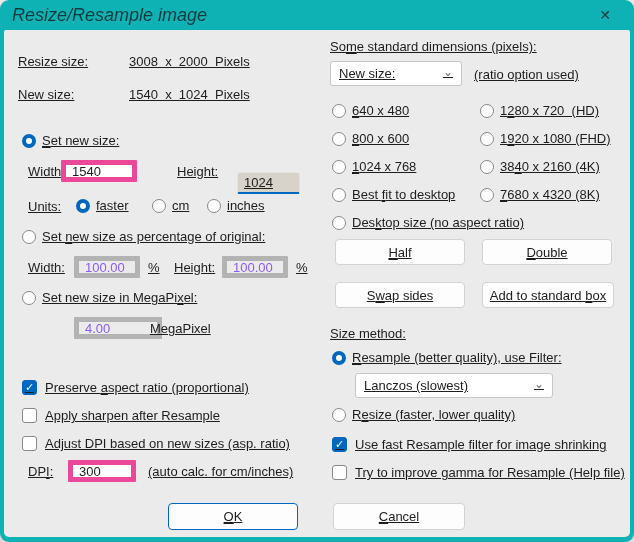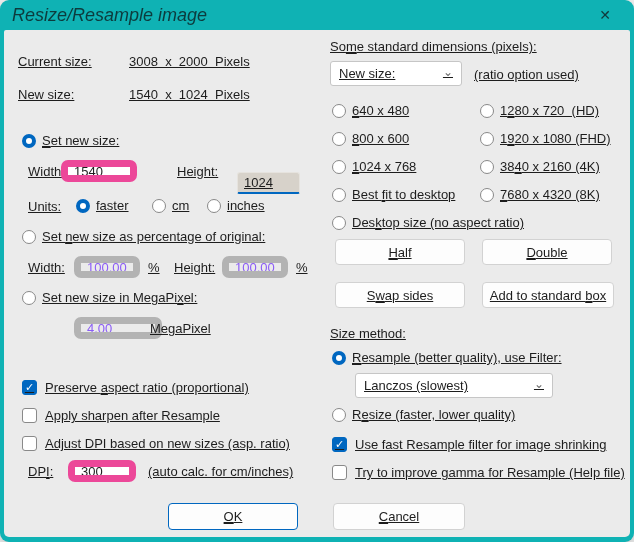--- a/index.html
+++ b/index.html
@@ -42,21 +42,21 @@
   .checkbox {
     display:inline-flex; width:15px; height:15px; border-radius:3px;
     background:#fff; border:1px solid #898989; flex:0 0 auto;
     align-items:center; justify-content:center;
   }
   .checkbox.checked { background:#0067c0; border-color:#0067c0; }
   .checkbox .tick { color:#fff; font-size:11px; line-height:1; }
 
   
   .tinput {
-    height:22px; border:7px solid #ec4899; border-radius:7px; background:#fff;
+    height:22px; border:5px solid #ec4899; border-radius:1px; background:#fff;
     font-family:inherit; font-size:13px; color:#1d1d1d; padding:0 6px; width:100%;
   }
   .tinput.focused {
     background:#d7d2ca; border:1px solid #e6e3de; border-bottom:2px solid #0067c0;
     border-radius:3px 3px 2px 2px;
   }
   .tinput.disabled { background:#ebebeb; border-color:#b3b3b3; color:#8b5cf6; }
 
   
   .combo {
@@ -84,21 +84,21 @@
   <div class="titlebar">
     <div class="title">Resize/Resample image</div>
     <div class="close-btn">
       <span>✕</span>
     </div>
   </div>
 
   <div class="content">
 
     <div class="abs hrow" style="left:14px; top:23px; height:16px;">
-      <span class="lbl" style="width:111px;">Current size:</span>
+      <span class="lbl" style="width:111px;">Resize size:</span>
       <span class="lbl">3008  x  2000  Pixels</span>
     </div>
 
     <div class="abs hrow" style="left:14px; top:56px; height:16px;">
       <span class="lbl" style="width:111px;">New size:</span>
       <span class="lbl">1540  x  1024  Pixels</span>
     </div>
 
     <div class="abs hrow gap6" style="left:18px; top:103px;">
       <span class="radio checked"></span>

